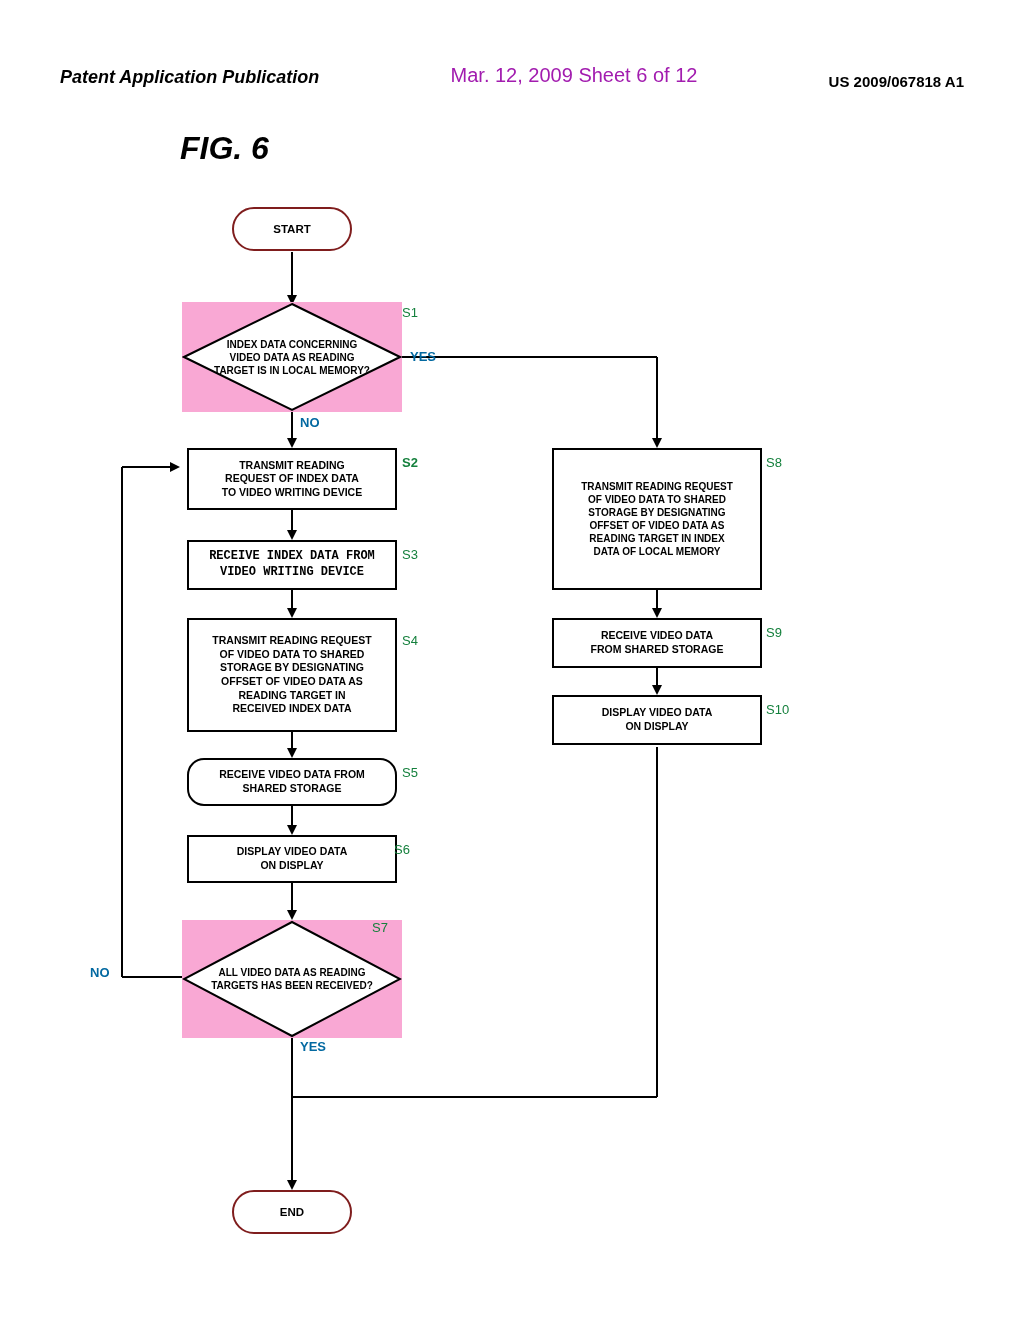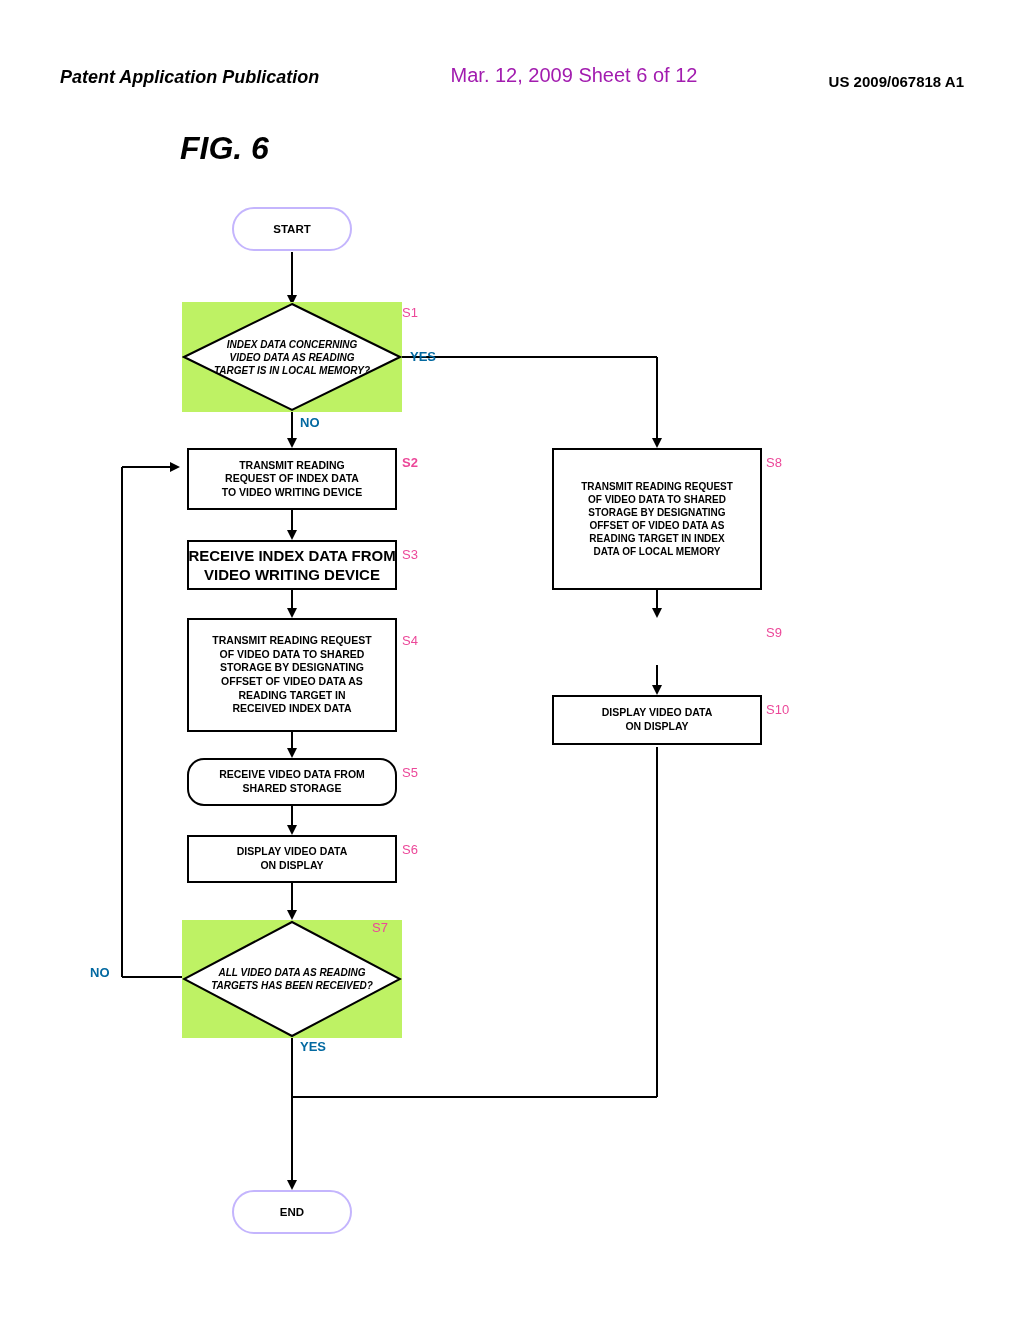--- a/index.html
+++ b/index.html
@@ -70,31 +70,30 @@
       display: flex;
       align-items: center;
       justify-content: center;
       text-align: center;
       font-size: 11.5px;
       font-weight: bold;
       color: #000;
       line-height: 1.3;
     }
     .fc-rounded {
-      border: 2px solid #c4b5fd;
+      border: 2px solid #7f1d1d;
       border-radius: 25px;
       background: #fff;
     }
     .fc-rect {
       border: 2px solid #000;
       background: #fff;
     }
     .fc-diamond {
-      background: #bef264;
-      font-style: italic;
+      background: #f9a8d4;
     }
     .fc-diamond svg {
       position: absolute;
       top: 0; left: 0;
       width: 100%; height: 100%;
     }
     .fc-diamond .diamond-text {
       position: relative;
       z-index: 2;
       font-size: 11px;
@@ -105,21 +104,21 @@
     
     .arrows-svg {
       position: absolute;
       top: 0; left: 0;
       width: 100%; height: 100%;
       pointer-events: none;
     }
     .step-label {
       position: absolute;
       font-size: 13px;
-      color: #ec4899;
+      color: #15803d;
       font-weight: normal;
     }
     .arrow-label {
       position: absolute;
       font-size: 13px;
       font-weight: bold;
       color: #0369a1;
     }
   </style>
 </head>
@@ -206,21 +205,21 @@
       <div class="arrow-label" style="left:238px; top:218px;">NO</div>
 
       <div class="fc-node fc-rect" style="width:210px; height:62px; left:125px; top:251px;">
         <span style="white-space:pre; font-size:10.5px;">TRANSMIT READING
 REQUEST OF INDEX DATA
 TO VIDEO WRITING DEVICE</span>
       </div>
       <div class="step-label" style="left:340px; top:258px;font-weight:bold;">S2</div>
 
       <div class="fc-node fc-rect" style="width:210px; height:50px; left:125px; top:343px;">
-        <span style="white-space:pre; font-size:15px;">RECEIVE INDEX DATA FROM
+        <span style="white-space:pre; font-size:12px;font-family:Liberation Mono, monospace;">RECEIVE INDEX DATA FROM
 VIDEO WRITING DEVICE</span>
       </div>
       <div class="step-label" style="left:340px; top:350px;">S3</div>
 
       <div class="fc-node fc-rect" style="width:210px; height:114px; left:125px; top:421px;">
         <span style="white-space:pre; font-size:10.5px;">TRANSMIT READING REQUEST
 OF VIDEO DATA TO SHARED
 STORAGE BY DESIGNATING
 OFFSET OF VIDEO DATA AS
 READING TARGET IN
@@ -231,21 +230,21 @@
       <div class="fc-node fc-rect" style="width:210px; height:48px; left:125px; top:561px;border-radius:17px;">
         <span style="white-space:pre; font-size:10.5px;">RECEIVE VIDEO DATA FROM
 SHARED STORAGE</span>
       </div>
       <div class="step-label" style="left:340px; top:568px;">S5</div>
 
       <div class="fc-node fc-rect" style="width:210px; height:48px; left:125px; top:638px;">
         <span style="white-space:pre; font-size:10.5px;">DISPLAY VIDEO DATA
 ON DISPLAY</span>
       </div>
-      <div class="step-label" style="left:340px; top:645px;">S6</div>
+      <div class="step-label" style="left:332px; top:645px;">S6</div>
 
       <div class="fc-node fc-diamond" style="width:220px; height:118px; left:120px; top:723px;">
         <svg viewBox="0 0 220 118" xmlns="http://www.w3.org/2000/svg">
           <polygon points="110,2 218,59 110,116 2,59" fill="white" stroke="black" stroke-width="2"></polygon>
         </svg>
         <div class="diamond-text" style="font-size:10px; padding: 0 28px;">ALL VIDEO
 DATA AS READING
 TARGETS HAS BEEN
 RECEIVED?</div>
       </div>
@@ -262,20 +261,24 @@
       <div class="fc-node fc-rect" style="width:210px; height:142px; left:490px; top:251px;">
         <span style="white-space:pre; font-size:10px;">TRANSMIT READING REQUEST
 OF VIDEO DATA TO SHARED
 STORAGE BY DESIGNATING
 OFFSET OF VIDEO DATA AS
 READING TARGET IN INDEX
 DATA OF LOCAL MEMORY</span>
       </div>
       <div class="step-label" style="left:704px; top:258px;">S8</div>
 
+      <div class="fc-node fc-rect" style="width:210px; height:50px; left:490px; top:421px;">
+        <span style="white-space:pre; font-size:10.5px;">RECEIVE VIDEO DATA
+FROM SHARED STORAGE</span>
+      </div>
       <div class="step-label" style="left:704px; top:428px;">S9</div>
 
       <div class="fc-node fc-rect" style="width:210px; height:50px; left:490px; top:498px;">
         <span style="white-space:pre; font-size:10.5px;">DISPLAY VIDEO DATA
 ON DISPLAY</span>
       </div>
       <div class="step-label" style="left:704px; top:505px;">S10</div>
 
     </div>
   </div>

